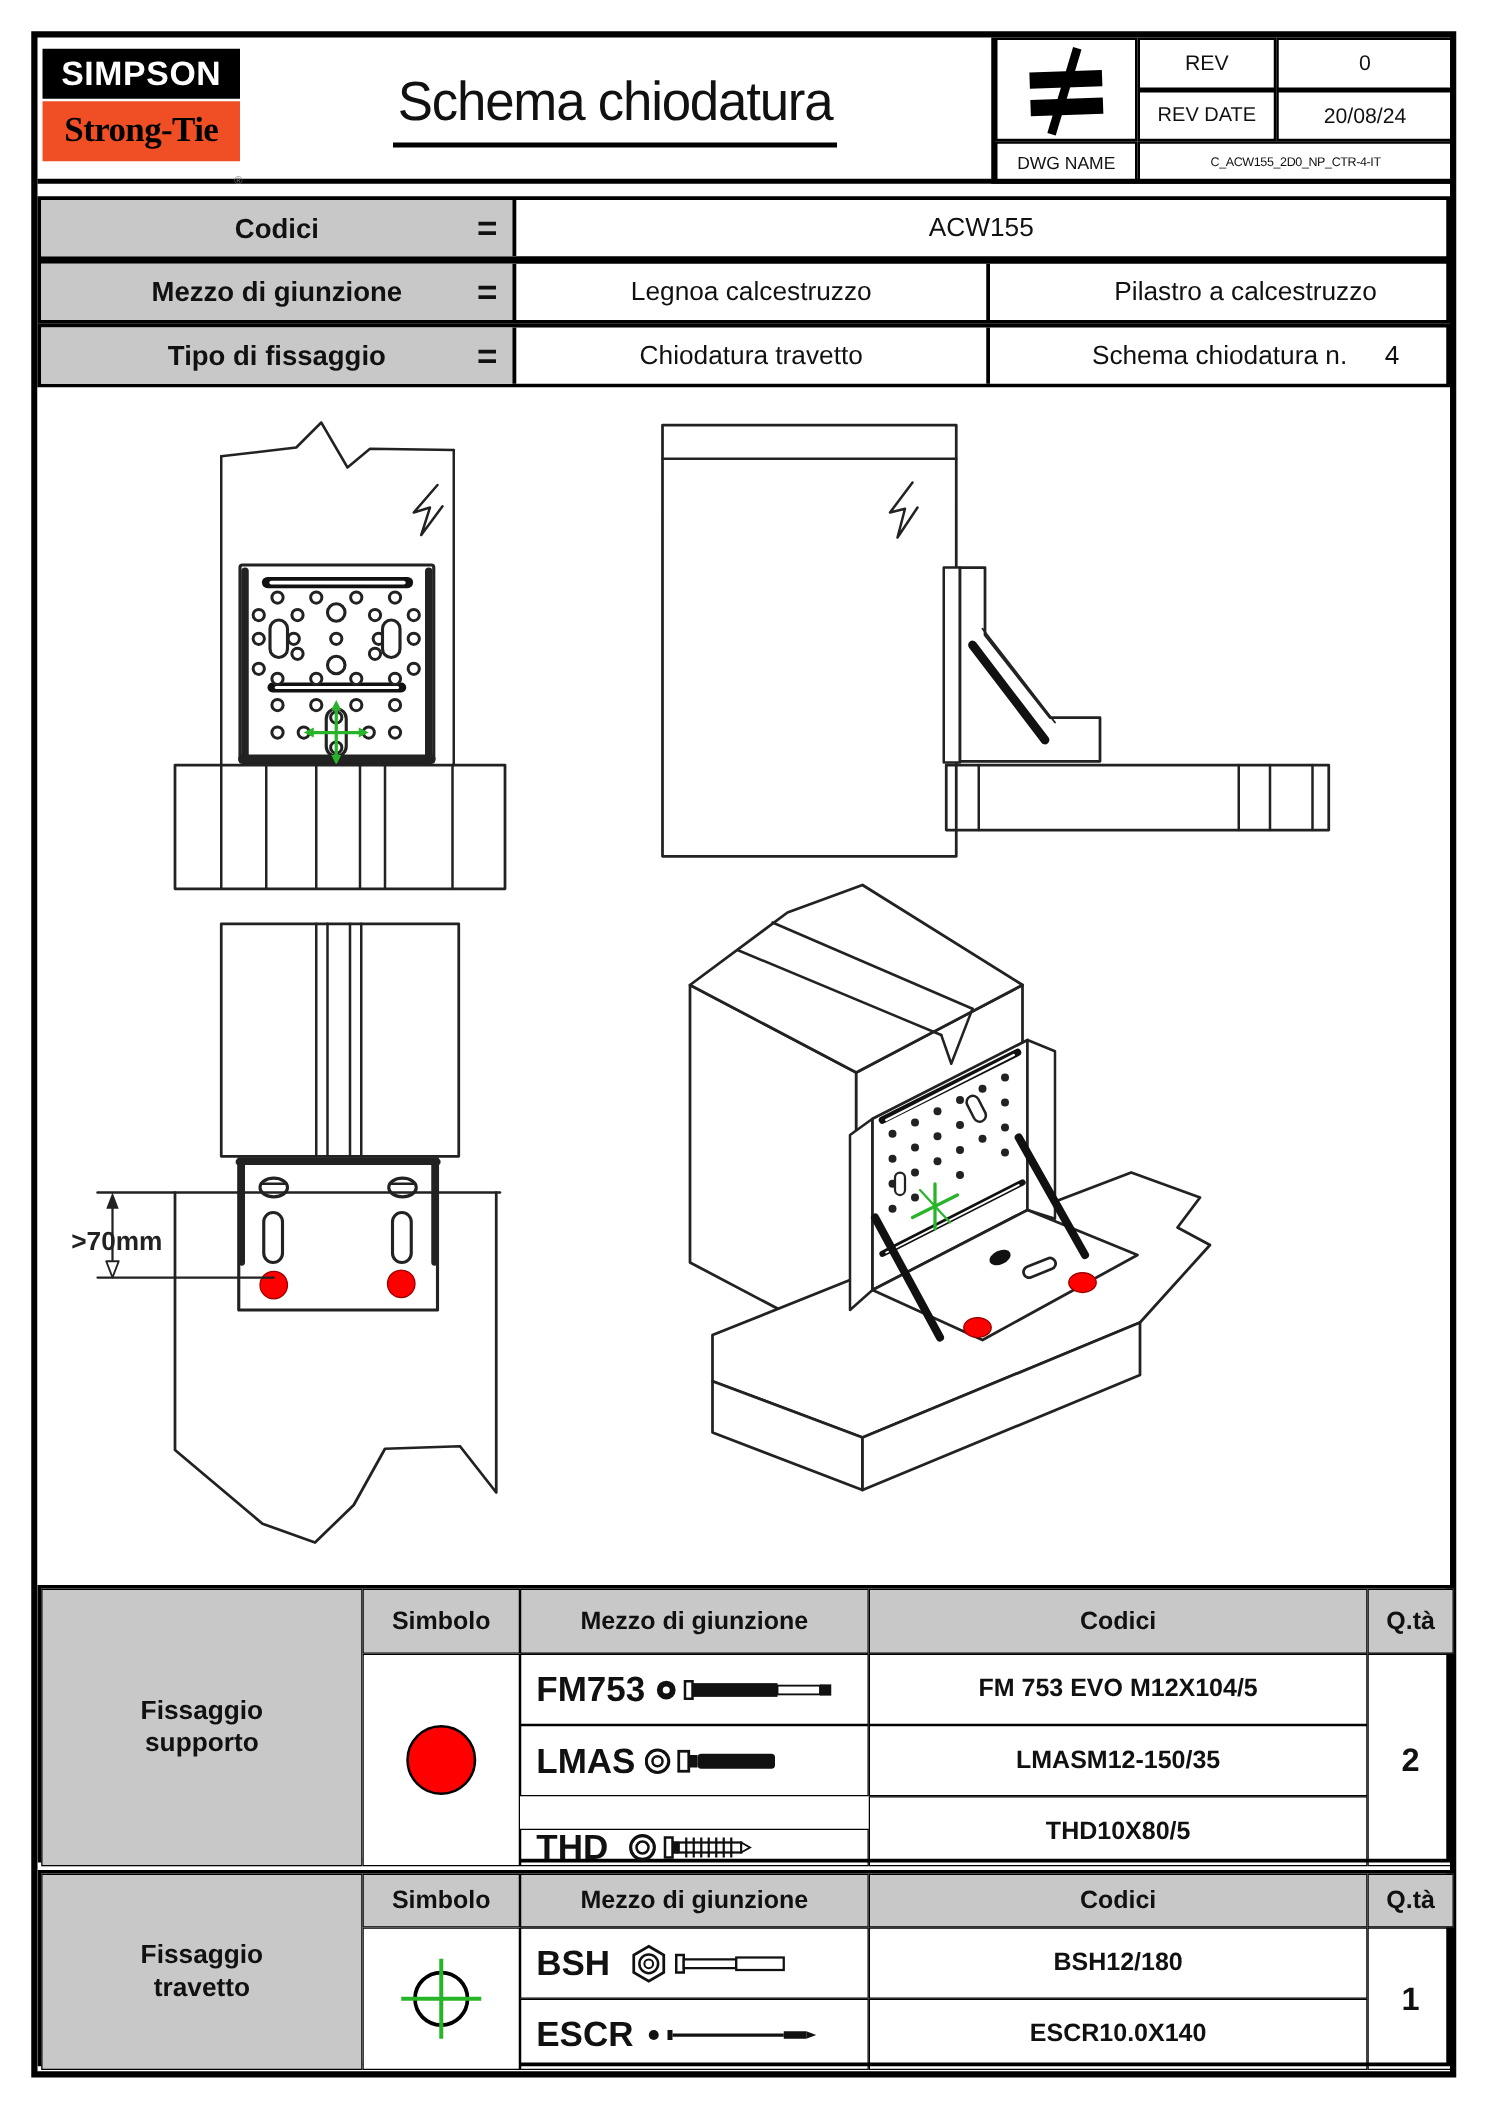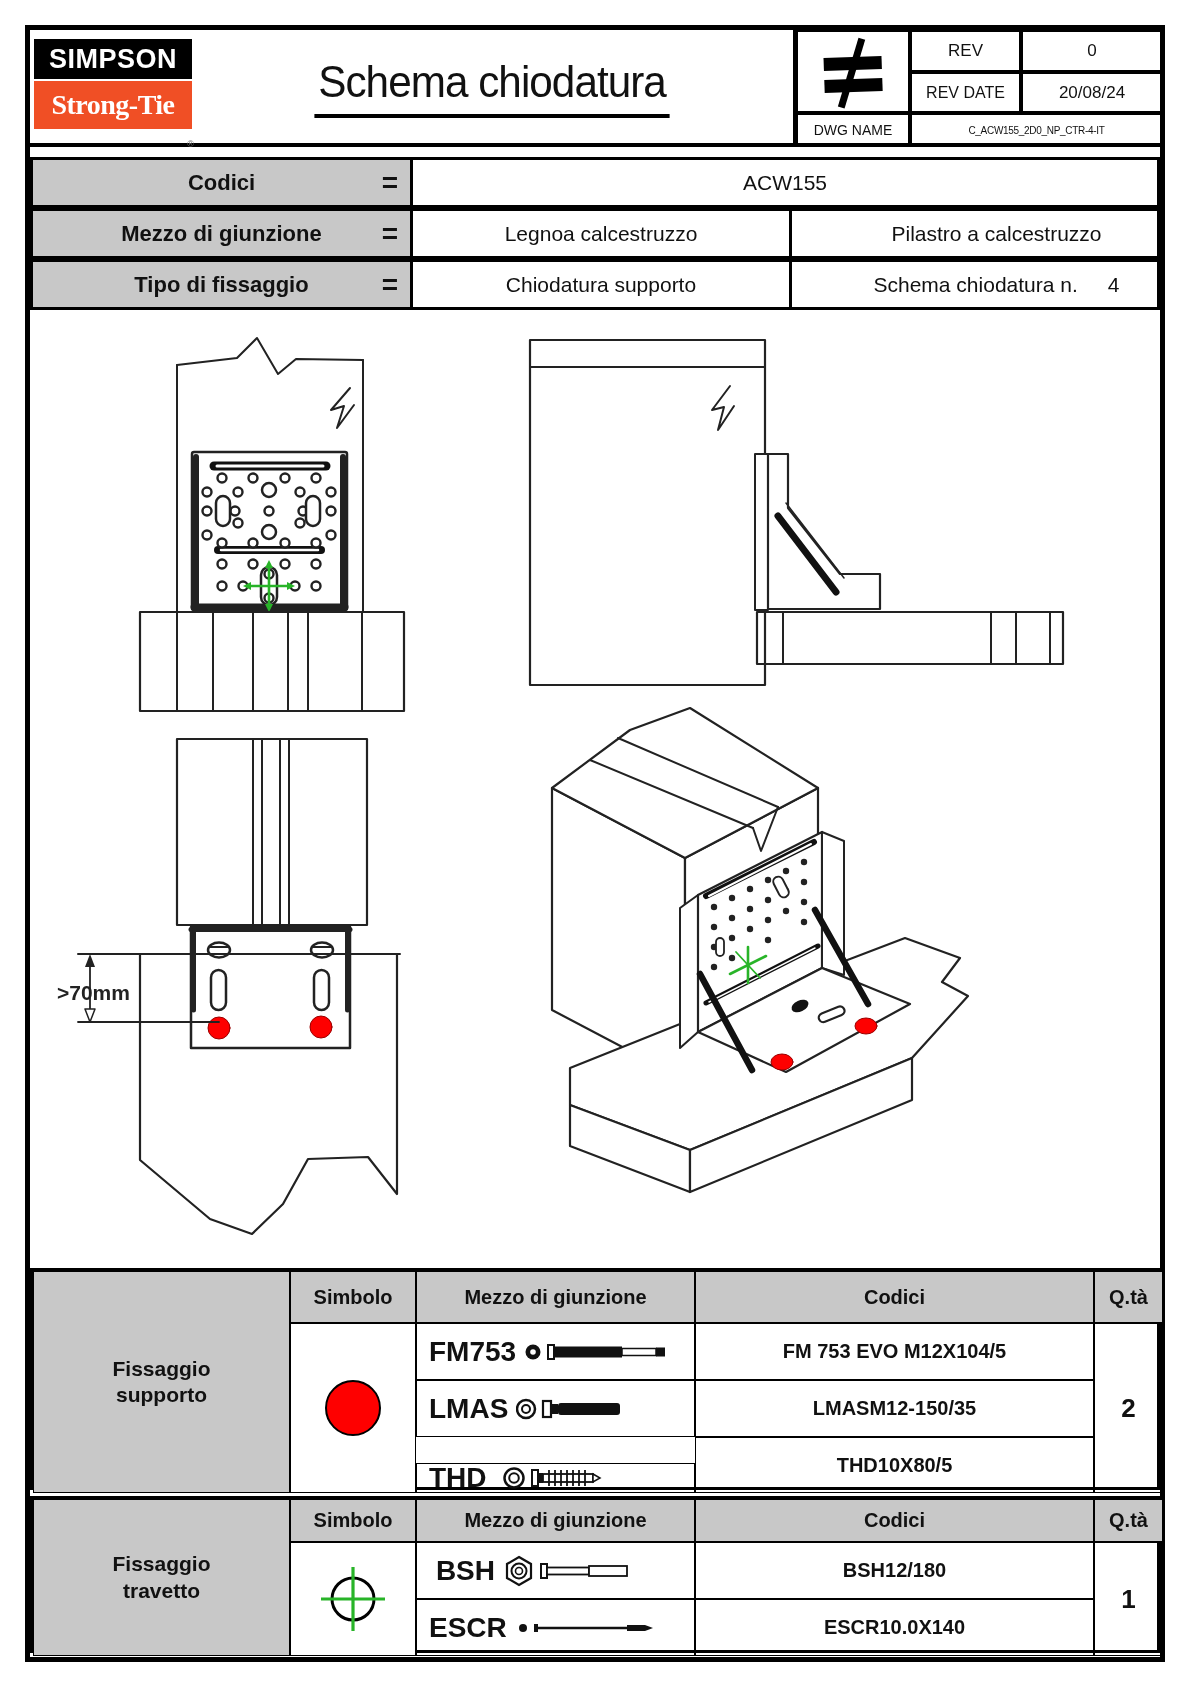--- a/index.html
+++ b/index.html
@@ -12,21 +12,21 @@
   *{margin:0;padding:0;box-sizing:border-box;}
   body{background:#fff;font-family:"Liberation Sans", sans-serif;color:var(--ink);}
   .page{position:relative;width:1190px;height:1682px;background:#fff;overflow:hidden;}
   .frame{position:absolute;left:25px;top:25px;width:1140px;height:1637px;border:5px solid #000;background:#fff;}
 
   
   .header{position:absolute;left:0;top:0;width:1130px;height:117px;border-bottom:4px solid #000;}
   .logo{position:absolute;left:4px;top:9px;width:158px;height:98px;}
   .logo-top{height:40px;background:#000;color:#fff;display:flex;align-items:center;justify-content:center;
     font-weight:bold;font-size:27px;letter-spacing:.5px;}
-  .logo-bottom{height:48px;margin-top:2px;background:var(--orange);color:#ffffff;display:flex;align-items:center;justify-content:center;
+  .logo-bottom{height:48px;margin-top:2px;background:var(--orange);color:#000000;display:flex;align-items:center;justify-content:center;
     font-family:"Liberation Serif", serif;font-weight:bold;font-size:28px;letter-spacing:-.5px;}
   .logo-reg{position:absolute;right:-2px;bottom:-12px;font-size:9px;color:#777;}
   .title-wrap{position:absolute;left:170px;top:10px;width:585px;height:95px;display:flex;align-items:center;justify-content:center;}
   .title{font-size:44px;letter-spacing:-1px;border-bottom:4px solid #000;padding:0 4px 7px 4px;transform:scaleX(.96);white-space:nowrap;}
   .titleblock{position:absolute;left:763px;top:0;width:367px;height:117px;border-left:3px solid #000;}
   .tb-cell{position:absolute;border:2px solid #000;display:flex;align-items:center;justify-content:center;}
   .tb-symbol{left:0;top:0;width:114px;height:83px;}
   .tb-rev-l{left:114px;top:0;width:111px;height:42px;font-size:17px;}
   .tb-rev-v{left:225px;top:0;width:142px;height:42px;font-size:17px;}
   .tb-rd-l{left:114px;top:42px;width:111px;height:41px;font-size:16px;}
@@ -123,21 +123,21 @@
           <div class="info-val iv-a">Legnoa calcestruzzo</div>
           <div class="info-val iv-b">Pilastro a calcestruzzo</div>
         </div>
       </div>
       <div class="info-row ir2">
         <div class="info-label">
           <span>Tipo di fissaggio</span>
           <span class="info-eq">=</span>
         </div>
         <div class="info-vals">
-          <div class="info-val iv-a">Chiodatura supporto</div>
+          <div class="info-val iv-a">Chiodatura travetto</div>
           <div class="info-val iv-b">
             <span>Schema chiodatura n.</span>
             <span class="schema-n">4</span>
           </div>
         </div>
       </div>
     </div>
 
     <div class="drawing">
       <svg width="1130" height="958" viewBox="0 0 1130 958" fill="none" stroke-linecap="round" stroke-linejoin="round">
@@ -417,21 +417,21 @@
       <div class="cell hdr" style="grid-column:5;grid-row:1;">Q.tà</div>
 
       <div class="cell sym">
         <svg width="76" height="76" viewBox="0 0 76 76">
           <circle cx="38" cy="38" r="21" fill="#fff" stroke="#000" stroke-width="3"></circle>
           <line x1="38" y1="6" x2="38" y2="70" stroke="#28B428" stroke-width="3.2"></line>
           <line x1="6" y1="38" x2="70" y2="38" stroke="#28B428" stroke-width="3.2"></line>
         </svg>
       </div>
 
-      <div class="cell mezzo" style="grid-row:2;text-align:right;">
+      <div class="cell mezzo" style="grid-row:2;">
         <span class="fname">BSH</span>
         <svg width="150" height="34" viewBox="0 0 150 34">
           <polygon points="16,3 28,10 28,24 16,31 4,24 4,10" fill="#fff" stroke="#111" stroke-width="2.2"></polygon>
           <circle cx="16" cy="17" r="7.5" fill="#fff" stroke="#111" stroke-width="2"></circle>
           <circle cx="16" cy="17" r="3.5" fill="#fff" stroke="#111" stroke-width="1.6"></circle>
           <rect x="38" y="10" width="6" height="14" fill="#fff" stroke="#111" stroke-width="2"></rect>
           <rect x="44" y="13.5" width="42" height="7" fill="#fff" stroke="#111" stroke-width="1.8"></rect>
           <rect x="86" y="12" width="38" height="10" fill="#fff" stroke="#111" stroke-width="1.8"></rect>
         </svg>
       </div>

